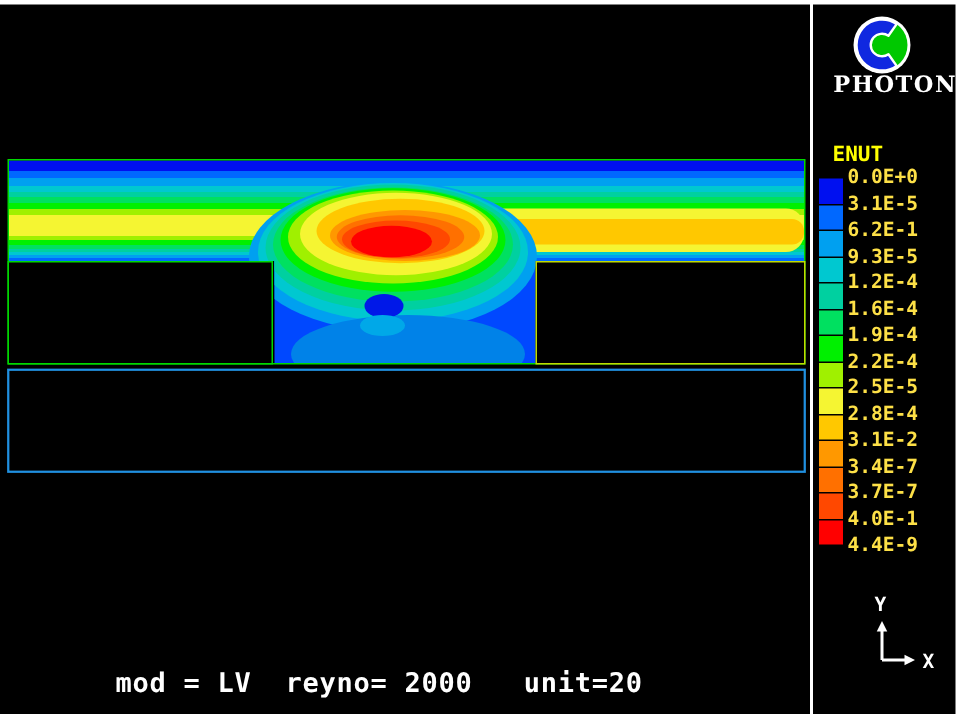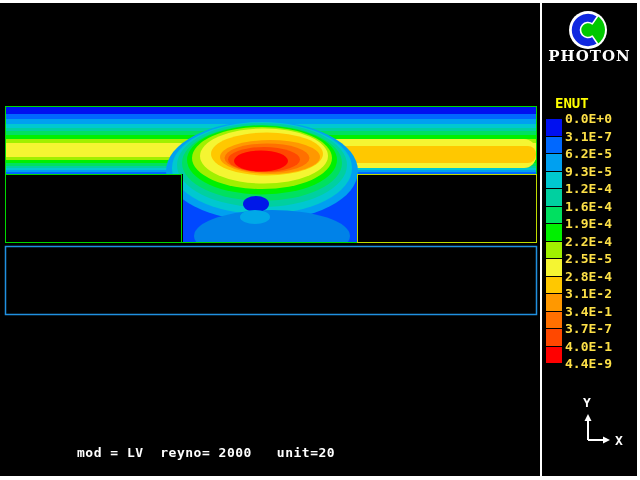--- a/index.html
+++ b/index.html
@@ -1,21 +1,21 @@
 <!DOCTYPE html>
 <html><head>
 <meta charset="utf-8">
 <style>
   html,body{margin:0;padding:0;background:#000;}
   .screen{position:relative;width:640px;height:480px;background:#000;overflow:hidden;
           font-family:"DejaVu Sans Mono",monospace;}
   .wline{position:absolute;background:#fff;}
   .bitmap{color:#fff;font-weight:bold;font-family:"DejaVu Sans Mono",monospace;}
-  .status{position:absolute;left:77px;top:445px;font-size:13px;white-space:pre;letter-spacing:0.5px;}
-  .brand{position:absolute;left:541px;top:47px;width:97px;text-align:center;
+  .status{position:absolute;left:77px;top:445px;font-size:18px;white-space:pre;letter-spacing:0.5px;}
+  .brand{position:absolute;left:541px;top:47px;width:97px;text-align:right;
          font-family:"DejaVu Serif",serif;font-weight:bold;font-size:15px;color:#fff;letter-spacing:1px;}
   .legend-title{position:absolute;left:555px;top:95px;font-size:14px;color:#ff0;font-weight:bold;}
   .swatches{position:absolute;left:546px;top:119px;width:16px;}
   .swatch{width:16px;height:16.5px;margin-bottom:1px;}
   .labels{position:absolute;left:565px;top:110px;}
   .label{height:17.5px;line-height:17.5px;font-size:13px;color:#fde047;font-weight:bold;white-space:pre;}
   svg{position:absolute;left:0;top:0;}
   .axis-svg{left:575px;top:393px;}
   .logo-svg{left:566px;top:8px;}
 </style>
@@ -138,31 +138,31 @@
       <div class="swatch" style="background: rgb(160, 240, 0);"></div>
       <div class="swatch" style="background: rgb(245, 245, 50);"></div>
       <div class="swatch" style="background: rgb(255, 200, 0);"></div>
       <div class="swatch" style="background: rgb(255, 152, 0);"></div>
       <div class="swatch" style="background: rgb(255, 112, 0);"></div>
       <div class="swatch" style="background: rgb(255, 72, 0);"></div>
       <div class="swatch" style="background: rgb(255, 0, 0);"></div>
     </div>
   <div class="labels">
       <div class="label">0.0E+0</div>
-      <div class="label">3.1E-7</div>
-      <div class="label">6.2E-5</div>
+      <div class="label">3.1E-5</div>
+      <div class="label">6.2E-1</div>
       <div class="label">9.3E-5</div>
       <div class="label">1.2E-4</div>
       <div class="label">1.6E-4</div>
       <div class="label">1.9E-4</div>
       <div class="label">2.2E-4</div>
       <div class="label">2.5E-5</div>
       <div class="label">2.8E-4</div>
       <div class="label">3.1E-2</div>
-      <div class="label">3.4E-1</div>
+      <div class="label">3.4E-7</div>
       <div class="label">3.7E-7</div>
       <div class="label">4.0E-1</div>
       <div class="label">4.4E-9</div>
     </div>
 
   <svg class="axis-svg" width="62" height="60" viewBox="0 0 62 60">
     <g stroke="#fff" stroke-width="2" fill="#fff">
       <line x1="13" y1="47" x2="13" y2="26"></line>
       <line x1="13" y1="47" x2="30" y2="47"></line>
       <path d="M13 21 L9.5 28 L16.5 28 Z" stroke="none"></path>

